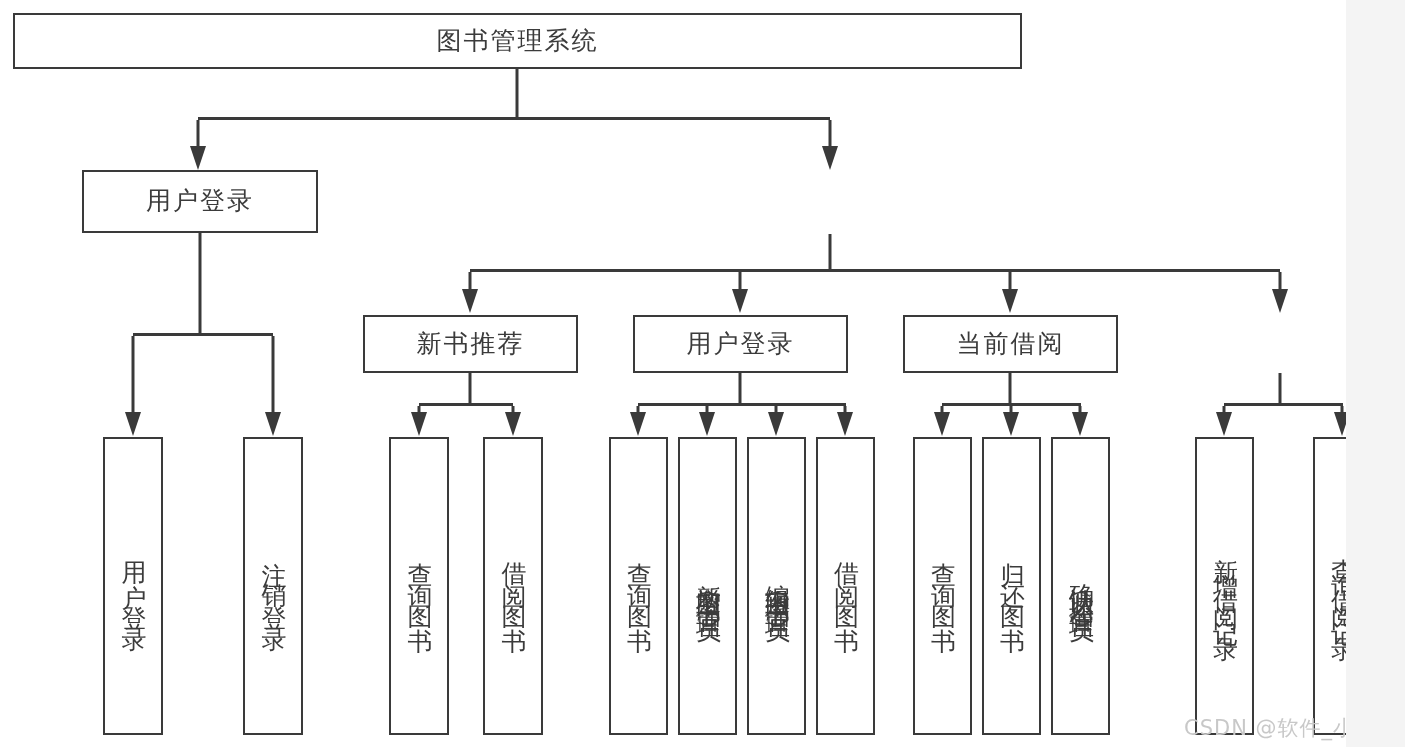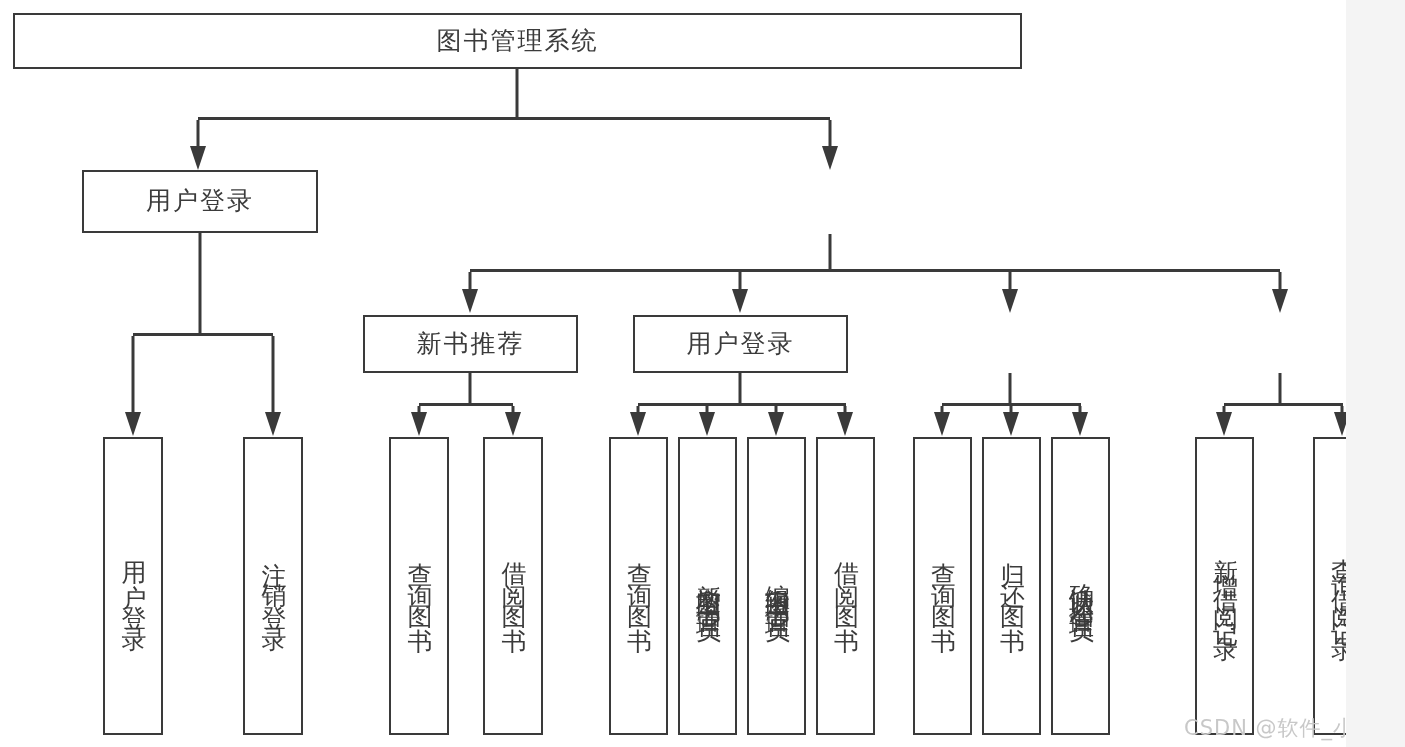--- a/index.html
+++ b/index.html
@@ -136,20 +136,23 @@
   <div class="node" style="left:82px;top:170px;width:236px;height:63px">
     <span class="lbl">用户登录</span>
   </div>
 
   <div class="node" style="left:363px;top:315px;width:215px;height:58px">
     <span class="lbl">新书推荐</span>
   </div>
   <div class="node" style="left:633px;top:315px;width:215px;height:58px">
     <span class="lbl">用户登录</span>
   </div>
+  <div class="node" style="left:903px;top:315px;width:215px;height:58px">
+    <span class="lbl">当前借阅</span>
+  </div>
 
   <div class="node vert" style="left:103px;top:437px;width:60px;height:298px">
     <span class="lbl">用户登录</span>
   </div>
   <div class="node vert" style="left:243px;top:437px;width:60px;height:298px">
     <span class="lbl">注销登录</span>
   </div>
 
   <div class="node vert" style="left:389px;top:437px;width:60px;height:298px">
     <span class="lbl">查询图书</span>

